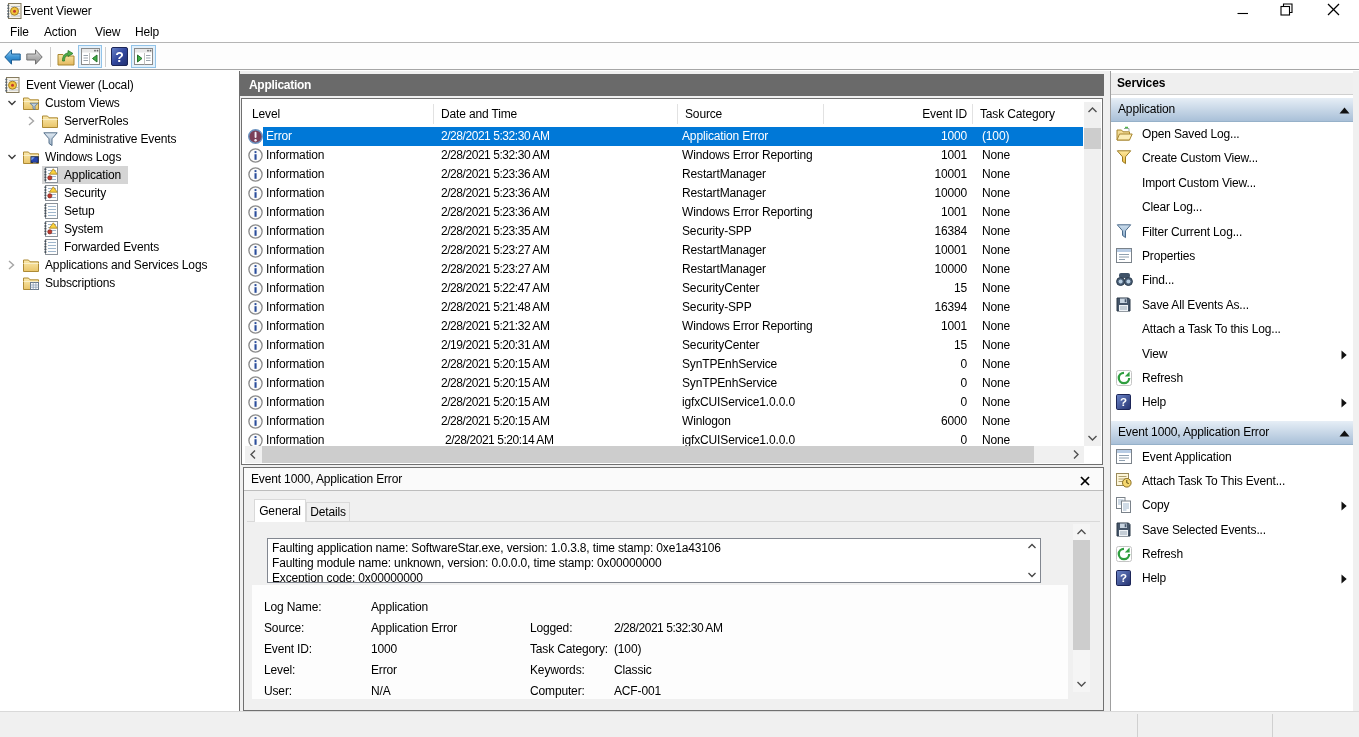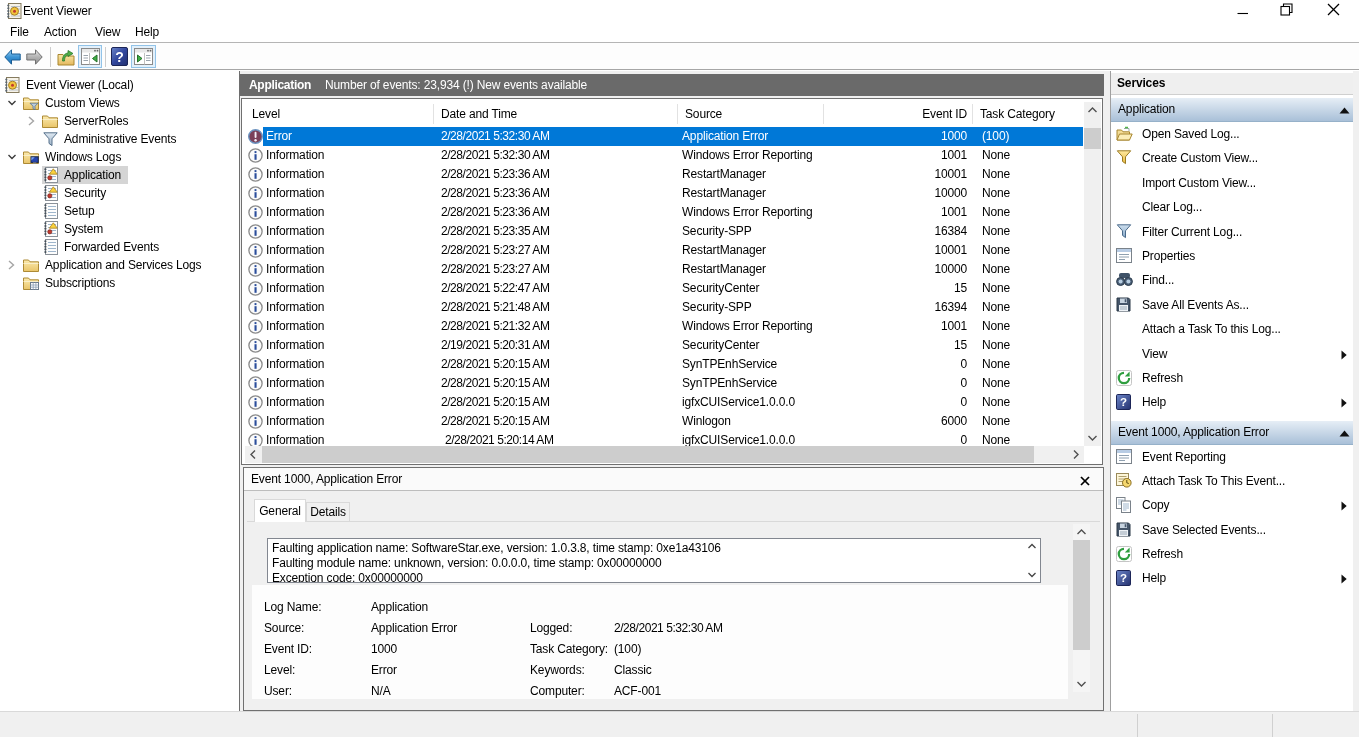--- a/index.html
+++ b/index.html
@@ -353,21 +353,21 @@
         <defs>
           <linearGradient id="fgX" x1="0" y1="0" x2="0" y2="1">
             <stop offset="0" stop-color="#fbeaae"></stop>
             <stop offset="1" stop-color="#e9c468"></stop>
           </linearGradient>
         </defs>
         <path d="M0.5,2 L5.5,2 L7,3.8 L15.5,3.8 L15.5,13.5 L0.5,13.5 z" fill="url(#fgX)" stroke="#ad8a35"></path>
         <path d="M0.5,5.5 L15.5,5.5" stroke="#f9efc8" fill="none"></path>
       </svg>
     </span>
-    <span class="ab" style="left:45px">Application and Services Logs</span>
+    <span class="ab" style="left:45px">Applications and Services Logs</span>
   </div>
 <div class="tree-row" style="top:274px">
     <span class="ab" style="left:23px;top:2px">
       <svg width="16" height="14" viewBox="0 0 16 14">
         <defs>
           <linearGradient id="fgX" x1="0" y1="0" x2="0" y2="1">
             <stop offset="0" stop-color="#fbeaae"></stop>
             <stop offset="1" stop-color="#e9c468"></stop>
           </linearGradient>
         </defs>
@@ -381,21 +381,20 @@
           <line x1="12.9" y1="6.5" x2="12.9" y2="13.5"></line>
         </g>
       </svg>
     </span>
     <span class="ab" style="left:45px">Subscriptions</span>
   </div>
 
 <div class="ab" style="left:240px;top:71px;width:870px;height:640px;background:#f0f0f0"></div>
 <div class="ab" style="left:240px;top:74px;width:864px;height:22px;background:#6a6a6a;color:#fff">
  <span class="ab" style="left:9px;top:0;line-height:22px;font-weight:bold;letter-spacing:-0.3px">Application</span>
- <span class="ab" style="left:85px;top:0;line-height:22px">Number of events: 23,934 (!) New events available</span>
 </div>
 <div class="ab" style="left:241px;top:98px;width:862px;height:367px;background:#fff;border:1px solid #707070"></div>
 
 <div class="ab" style="left:245px;top:102px;width:838px;height:24px;background:#fff">
  <span class="ab" style="left:7px;top:0;line-height:24px">Level</span>
  <span class="ab" style="left:196px;top:0;line-height:24px">Date and Time</span>
  <span class="ab" style="left:440px;top:0;line-height:24px">Source</span>
  <span class="ab" style="left:570px;top:0;line-height:24px;width:152px;text-align:right">Event ID</span>
  <span class="ab" style="left:735px;top:0;line-height:24px">Task Category</span>
  <span class="ab" style="left:188px;top:2px;width:1px;height:20px;background:#e2e2e2"></span>
@@ -882,21 +881,21 @@
       <svg width="16" height="15" viewBox="0 0 16 15">
         <rect x="0.5" y="0.5" width="15" height="14" fill="#fff" stroke="#7a828a"></rect>
         <rect x="1" y="1" width="14" height="3" fill="#b8cce4"></rect>
         <g stroke="#8fa0b0">
           <line x1="3" y1="6.5" x2="13" y2="6.5"></line>
           <line x1="3" y1="9" x2="13" y2="9"></line>
           <line x1="3" y1="11.5" x2="9" y2="11.5"></line>
         </g>
       </svg>
     </span>
-    <span class="ab" style="left:31px">Event Reporting</span>
+    <span class="ab" style="left:31px">Event Application</span>
   </div>
 <div class="arow" style="top:469.2px">
     <span class="ab" style="left:5px;top:4px">
       <svg width="16" height="15" viewBox="0 0 16 15">
         <rect x="0.5" y="0.5" width="12" height="12" fill="#fdf6d8" stroke="#9a8a5a"></rect>
         <g stroke="#b0a070">
           <line x1="2.5" y1="3.5" x2="10.5" y2="3.5"></line>
           <line x1="2.5" y1="6" x2="10.5" y2="6"></line>
           <line x1="2.5" y1="8.5" x2="7" y2="8.5"></line>
         </g>

